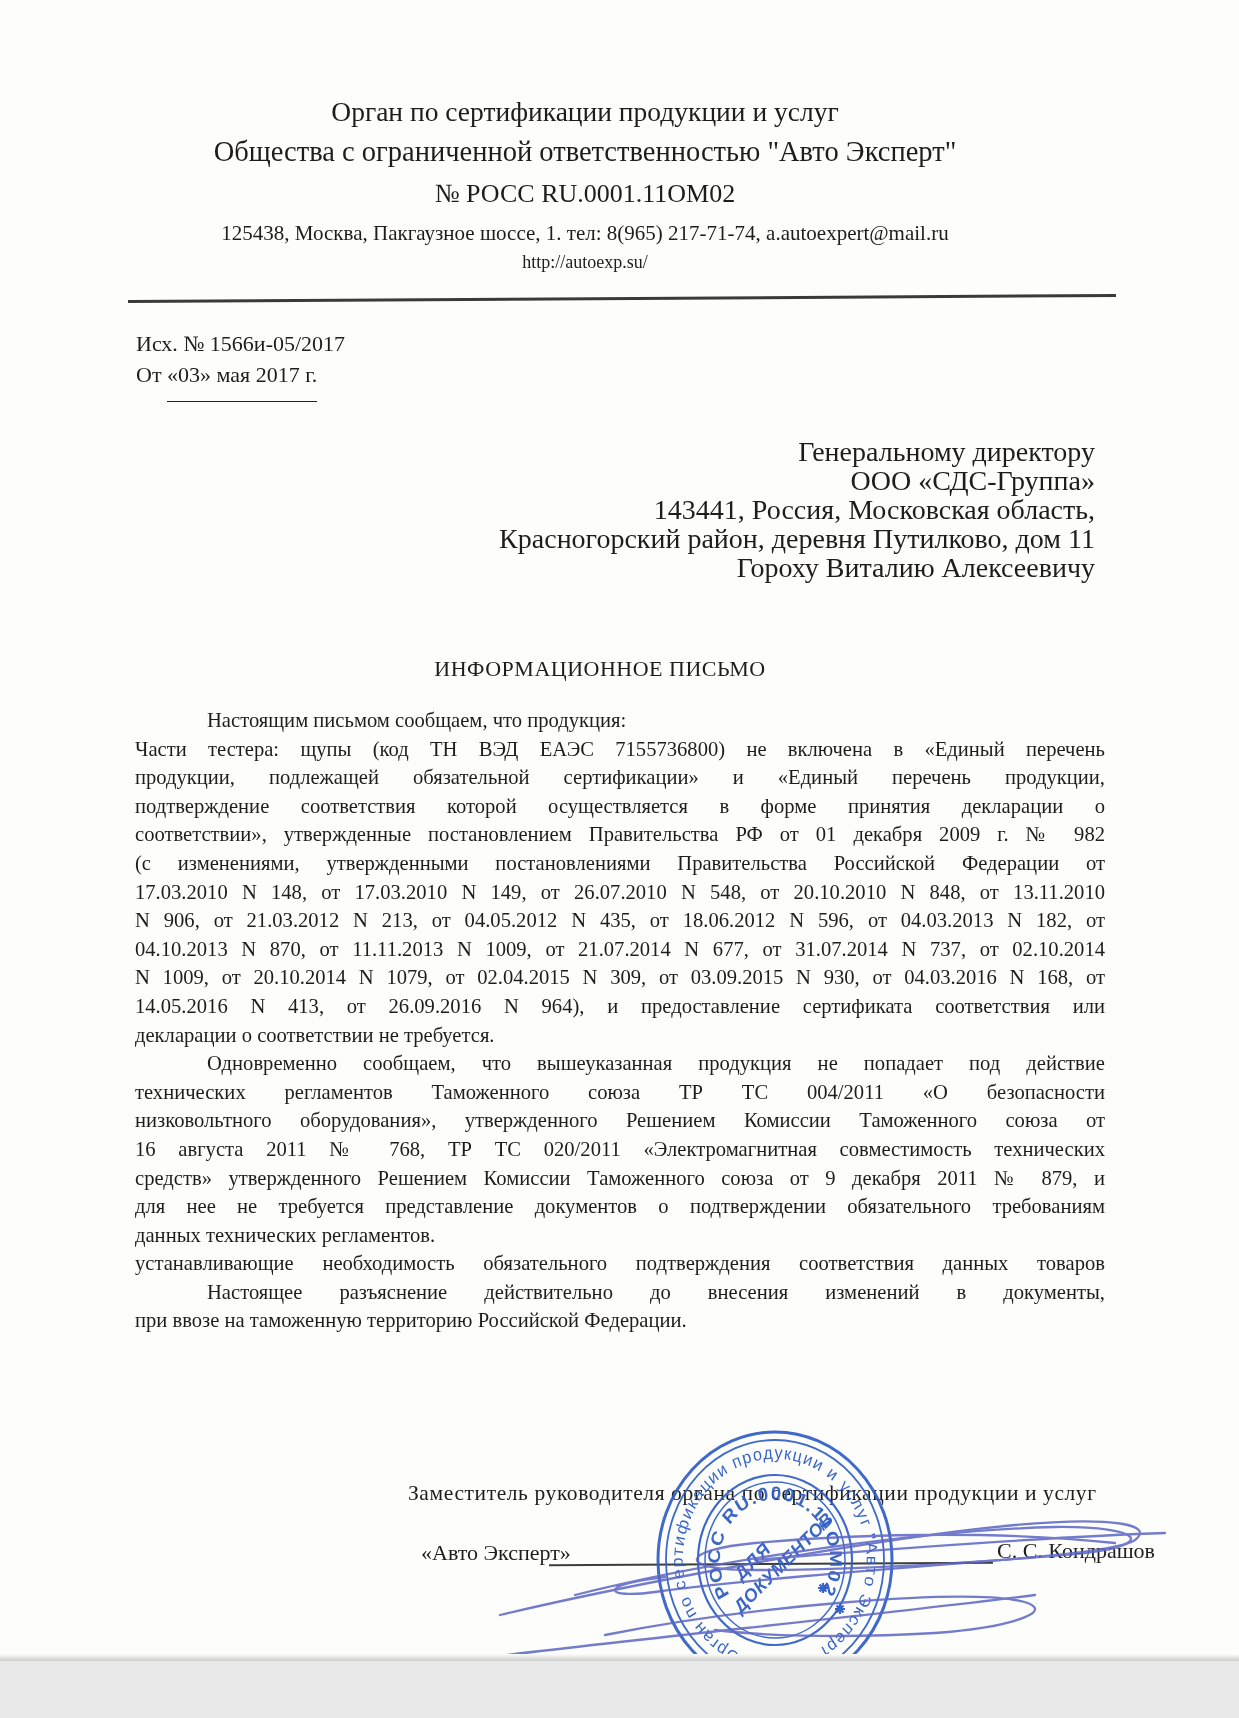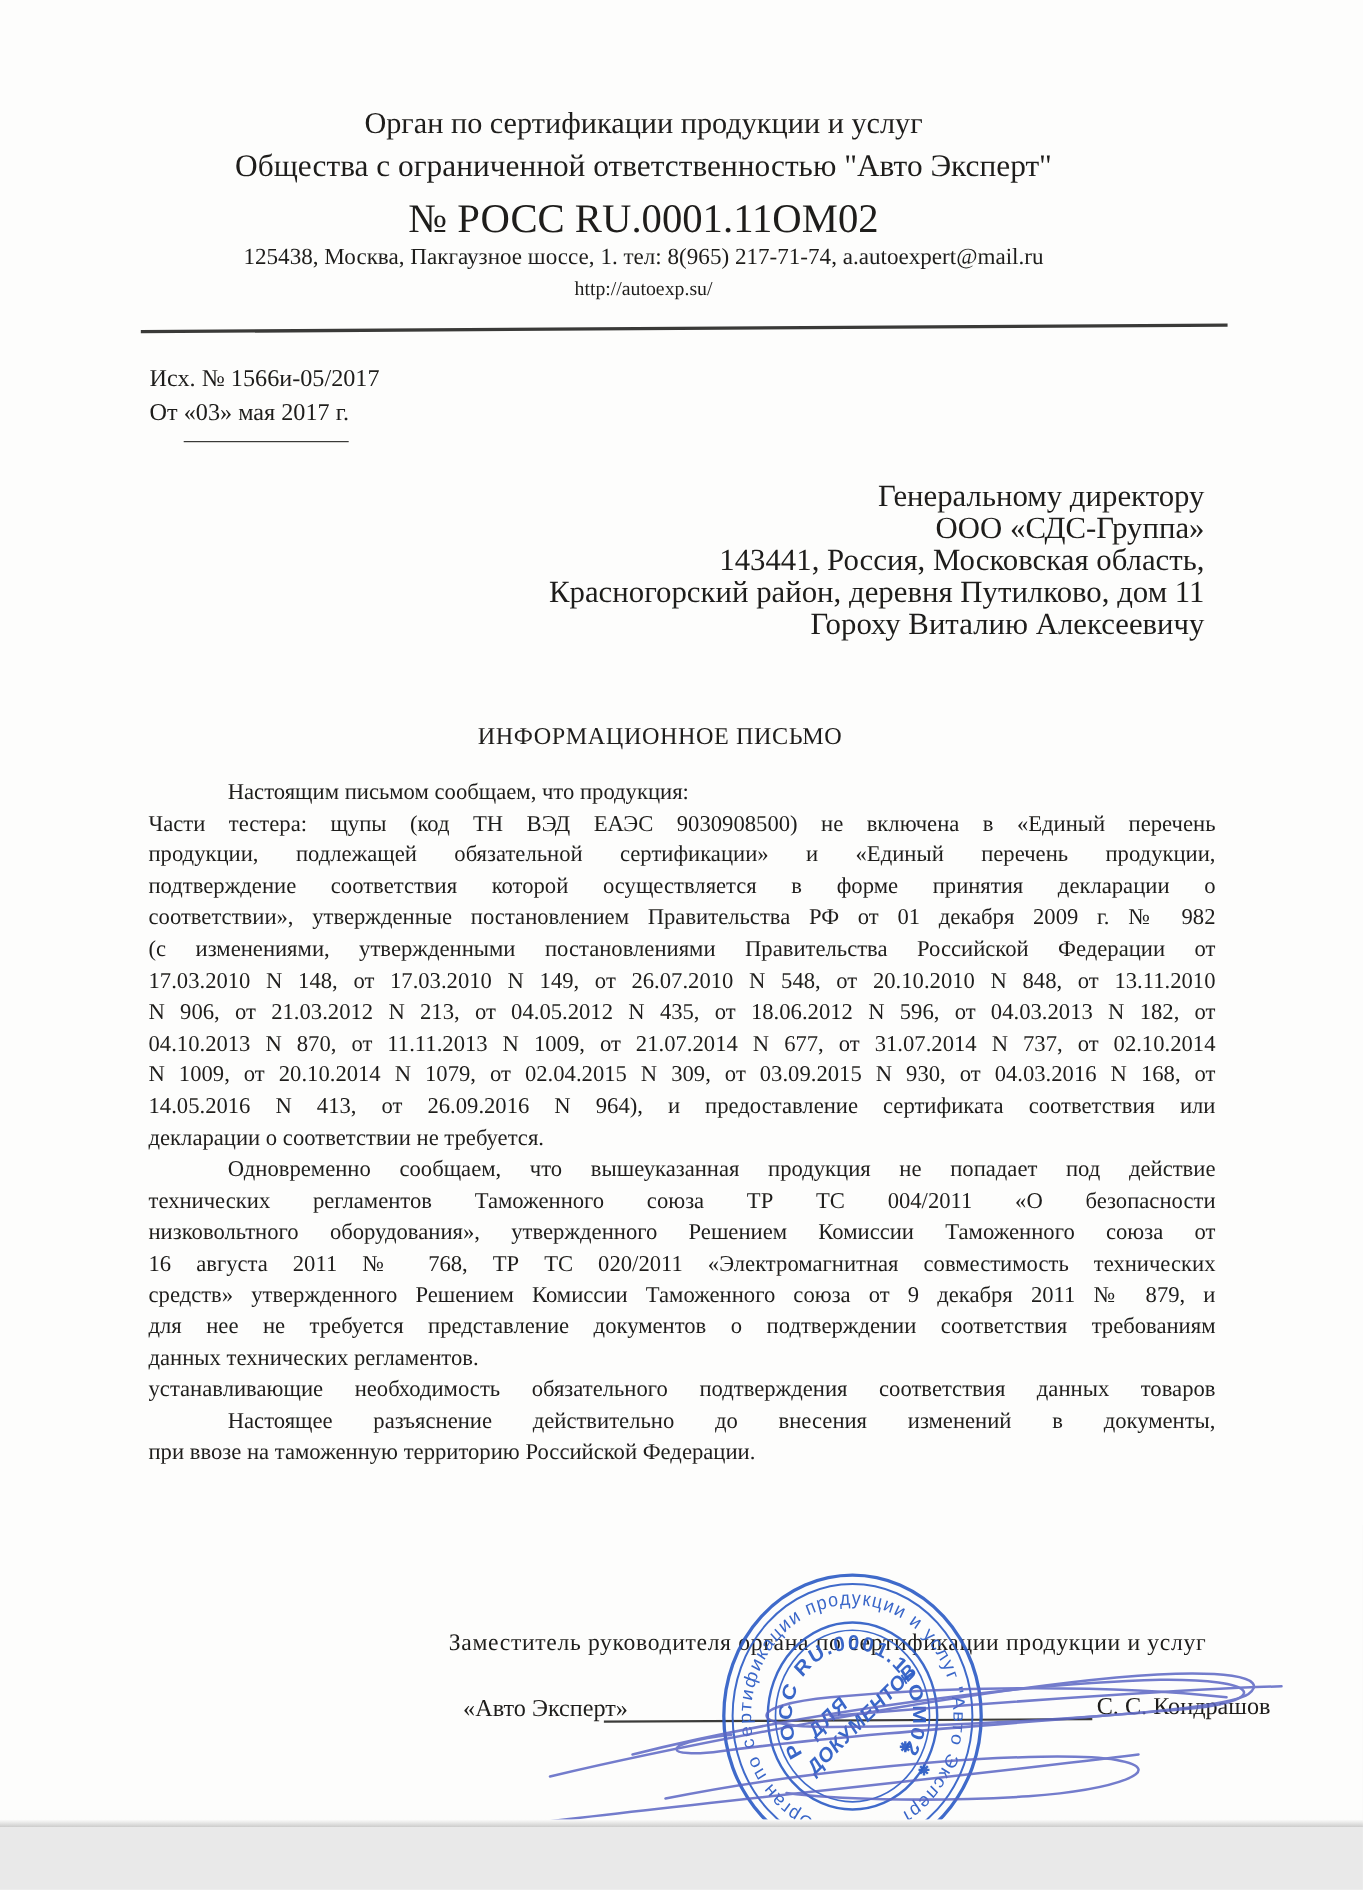--- a/index.html
+++ b/index.html
@@ -6,21 +6,21 @@
   .page{
     position:relative; width:1239px; height:1661px; margin:0 auto;
     background:#fdfdfc; overflow:hidden;
     font-family:"Liberation Serif","DejaVu Serif",serif; color:#1e1d1b;
   }
   .abs{position:absolute;}
   
   .hdr{left:120px; width:930px; text-align:center; line-height:1.15;}
   .hdr1{top:96px;  font-size:27.5px;}
   .hdr2{top:136px; font-size:28.5px;}
-  .hdr3{top:179px; font-size:37px;}
+  .hdr3{top:179px; font-size:26px;}
   .hdr4{top:221px; font-size:21px;}
   .hdr5{top:252px; font-size:18px;}
   .rule{top:297px; left:128px; width:988px; height:2.5px; background:#3a3a38; transform:rotate(-0.35deg);}
   
   .ref1{top:331px; left:136px; font-size:22px;}
   .ref2{top:362px; left:136px; font-size:22px;}
   .u-date{border-bottom:1.8px solid #242422; padding-bottom:14px;}
   
   .rcpt{top:437px; left:495px; width:600px; text-align:right; font-size:28px; line-height:29px;}
   
@@ -62,39 +62,39 @@
       <div class="">143441, Россия, Московская область,</div>
       <div class="">Красногорский район, деревня Путилково, дом 11</div>
       <div class="">Гороху Виталию Алексеевичу</div>
     </div>
 
   <div class="abs doctitle">ИНФОРМАЦИОННОЕ ПИСЬМО</div>
 
   <div class="abs body">
     <div>
         <div class="bline ind">Настоящим письмом сообщаем, что продукция:</div>
-        <div class="bline j">Части тестера: щупы (код ТН ВЭД ЕАЭС 9030908500) не включена в «Единый перечень</div>
+        <div class="bline j">Части тестера: щупы (код ТН ВЭД ЕАЭС 7155736800) не включена в «Единый перечень</div>
         <div class="bline j">продукции, подлежащей обязательной сертификации» и «Единый перечень продукции,</div>
         <div class="bline j">подтверждение соответствия которой осуществляется в форме принятия декларации о</div>
         <div class="bline j">соответствии», утвержденные постановлением Правительства РФ от 01 декабря 2009 г. № 982</div>
         <div class="bline j">(с изменениями, утвержденными постановлениями Правительства Российской Федерации от</div>
         <div class="bline j">17.03.2010 N 148, от 17.03.2010 N 149, от 26.07.2010 N 548, от 20.10.2010 N 848, от 13.11.2010</div>
         <div class="bline j">N 906, от 21.03.2012 N 213, от 04.05.2012 N 435, от 18.06.2012 N 596, от 04.03.2013 N 182, от</div>
         <div class="bline j">04.10.2013 N 870, от 11.11.2013 N 1009, от 21.07.2014 N 677, от 31.07.2014 N 737, от 02.10.2014</div>
         <div class="bline j">N 1009, от 20.10.2014 N 1079, от 02.04.2015 N 309, от 03.09.2015 N 930, от 04.03.2016 N 168, от</div>
         <div class="bline j">14.05.2016 N 413, от 26.09.2016 N 964), и предоставление сертификата соответствия или</div>
         <div class="bline">декларации о соответствии не требуется.</div>
       </div>
     <div>
         <div class="bline j ind">Одновременно сообщаем, что вышеуказанная продукция не попадает под действие</div>
         <div class="bline j">технических регламентов Таможенного союза ТР ТС 004/2011 «О безопасности</div>
         <div class="bline j">низковольтного оборудования», утвержденного Решением Комиссии Таможенного союза от</div>
         <div class="bline j">16 августа 2011 № 768, ТР ТС 020/2011 «Электромагнитная совместимость технических</div>
         <div class="bline j">средств» утвержденного Решением Комиссии Таможенного союза от 9 декабря 2011 № 879, и</div>
-        <div class="bline j">для нее не требуется представление документов о подтверждении соответствия требованиям</div>
+        <div class="bline j">для нее не требуется представление документов о подтверждении обязательного требованиям</div>
         <div class="bline">данных технических регламентов.</div>
       </div>
     <div>
         <div class="bline j">устанавливающие необходимость обязательного подтверждения соответствия данных товаров</div>
         <div class="bline j ind">Настоящее разъяснение действительно до внесения изменений в документы,</div>
         <div class="bline">при ввозе на таможенную территорию Российской Федерации.</div>
       </div>
   </div>
 
   <div class="abs sig-pos">Заместитель руководителя органа по сертификации продукции и услуг</div>

